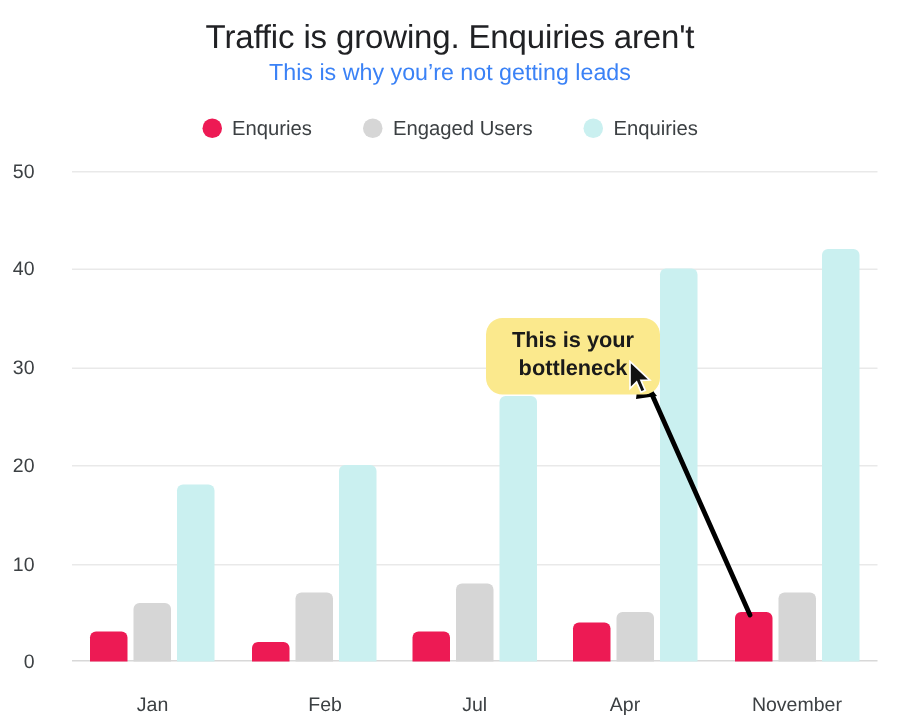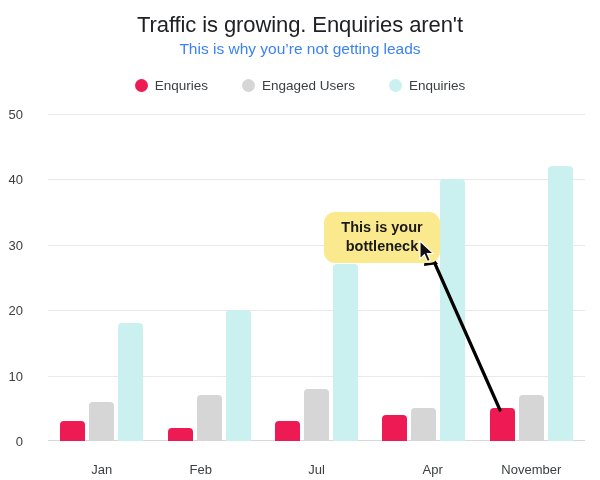--- a/index.html
+++ b/index.html
@@ -213,23 +213,23 @@
           <div class="bar" title="Visitors Apr: 40" style="background: rgb(202, 240, 240); height: 261.6px;"></div>
         </div>
         <div class="group" style="left: 429.6px; width: 107.4px;">
           <div class="bar" title="Enquries May: 5" style="background: rgb(237, 26, 84); height: 32.7px;"></div>
           <div class="bar" title="Engaged Users May: 7" style="background: rgb(214, 214, 214); height: 45.78px;"></div>
           <div class="bar" title="Visitors May: 42" style="background: rgb(202, 240, 240); height: 274.68px;"></div>
         </div>
       </div>
     <div id="xlabels-layer">
         <div class="xlabel" style="left: 0px; width: 107.4px;">Jan</div>
-        <div class="xlabel" style="left: 99px; width: 107.4px;">Feb</div>
+        <div class="xlabel" style="left: 115px; width: 107.4px;">Feb</div>
         <div class="xlabel" style="left: 214.8px; width: 107.4px;">Jul</div>
-        <div class="xlabel" style="left: 331px; width: 107.4px;">Apr</div>
+        <div class="xlabel" style="left: 315px; width: 107.4px;">Apr</div>
         <div class="xlabel" style="left: 429.6px; width: 107.4px;">November</div>
       </div>
   </div>
 
   <svg class="arrow-svg" viewBox="0 0 600 480">
     <line x1="500" y1="410" x2="432" y2="257" stroke="#000000" stroke-width="3.2" stroke-linecap="round"></line>
     <polygon points="426,249 438,264 424,266" fill="#000000"></polygon>
   </svg>
 
   <div class="callout">

